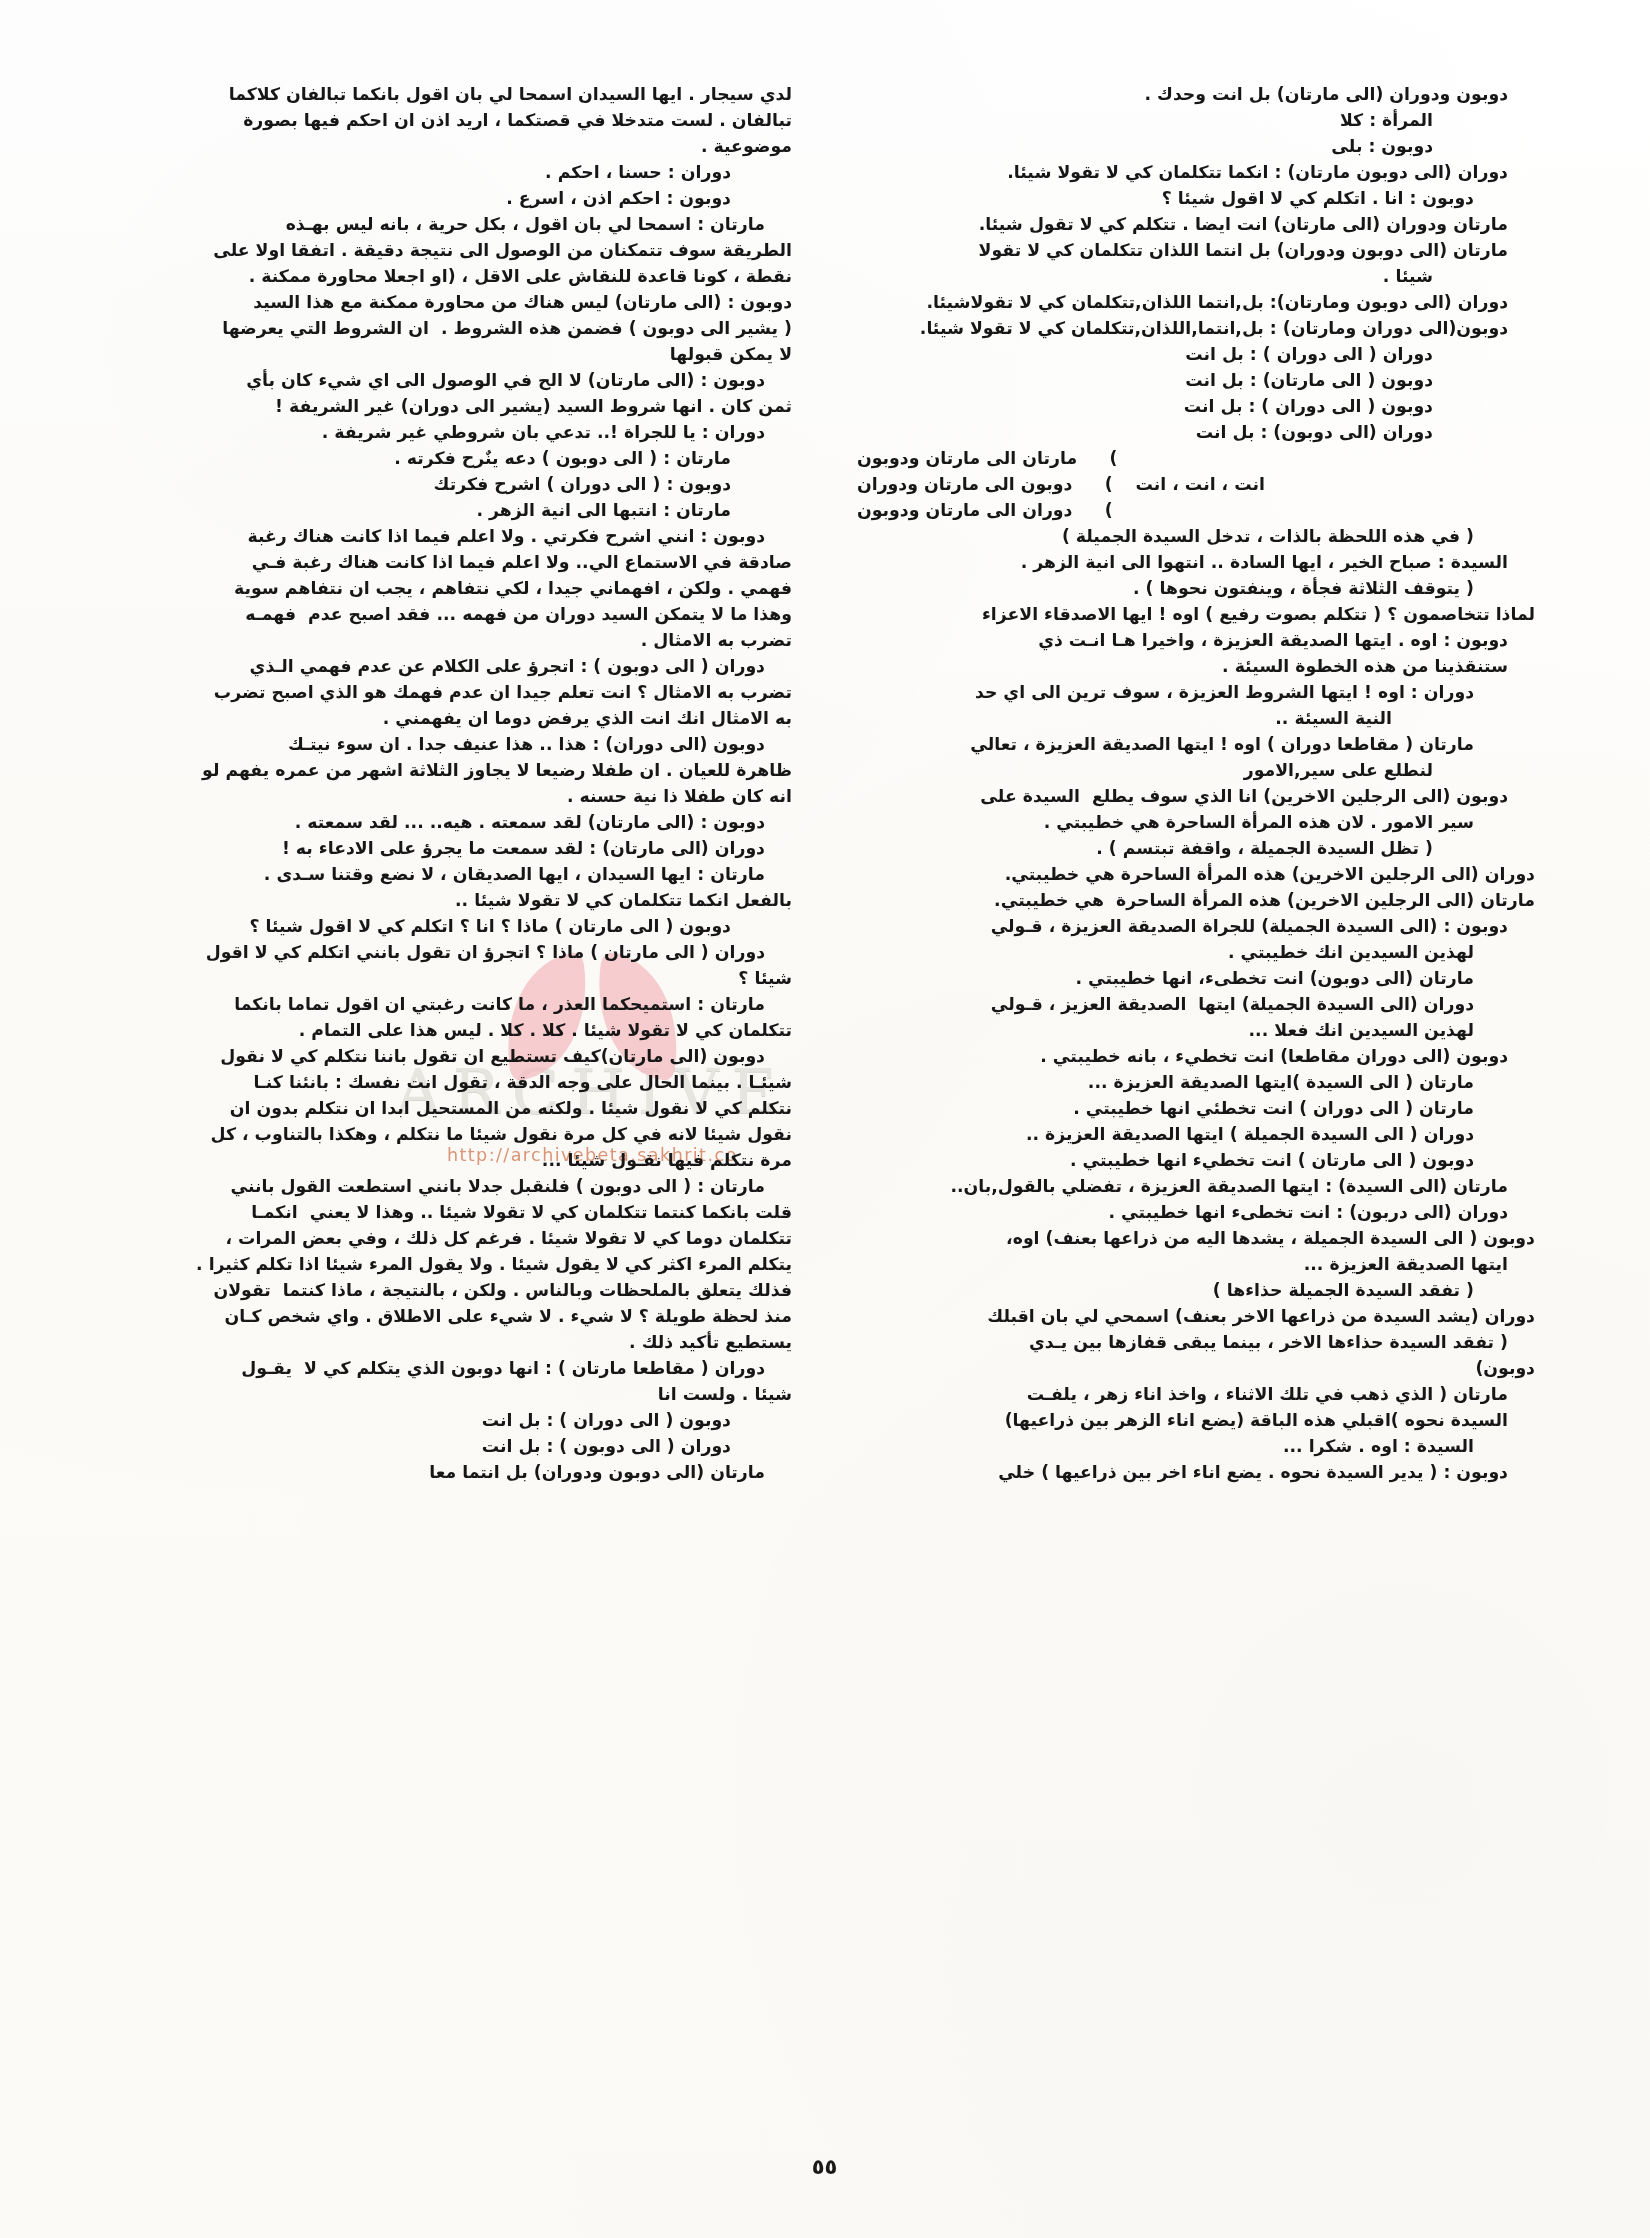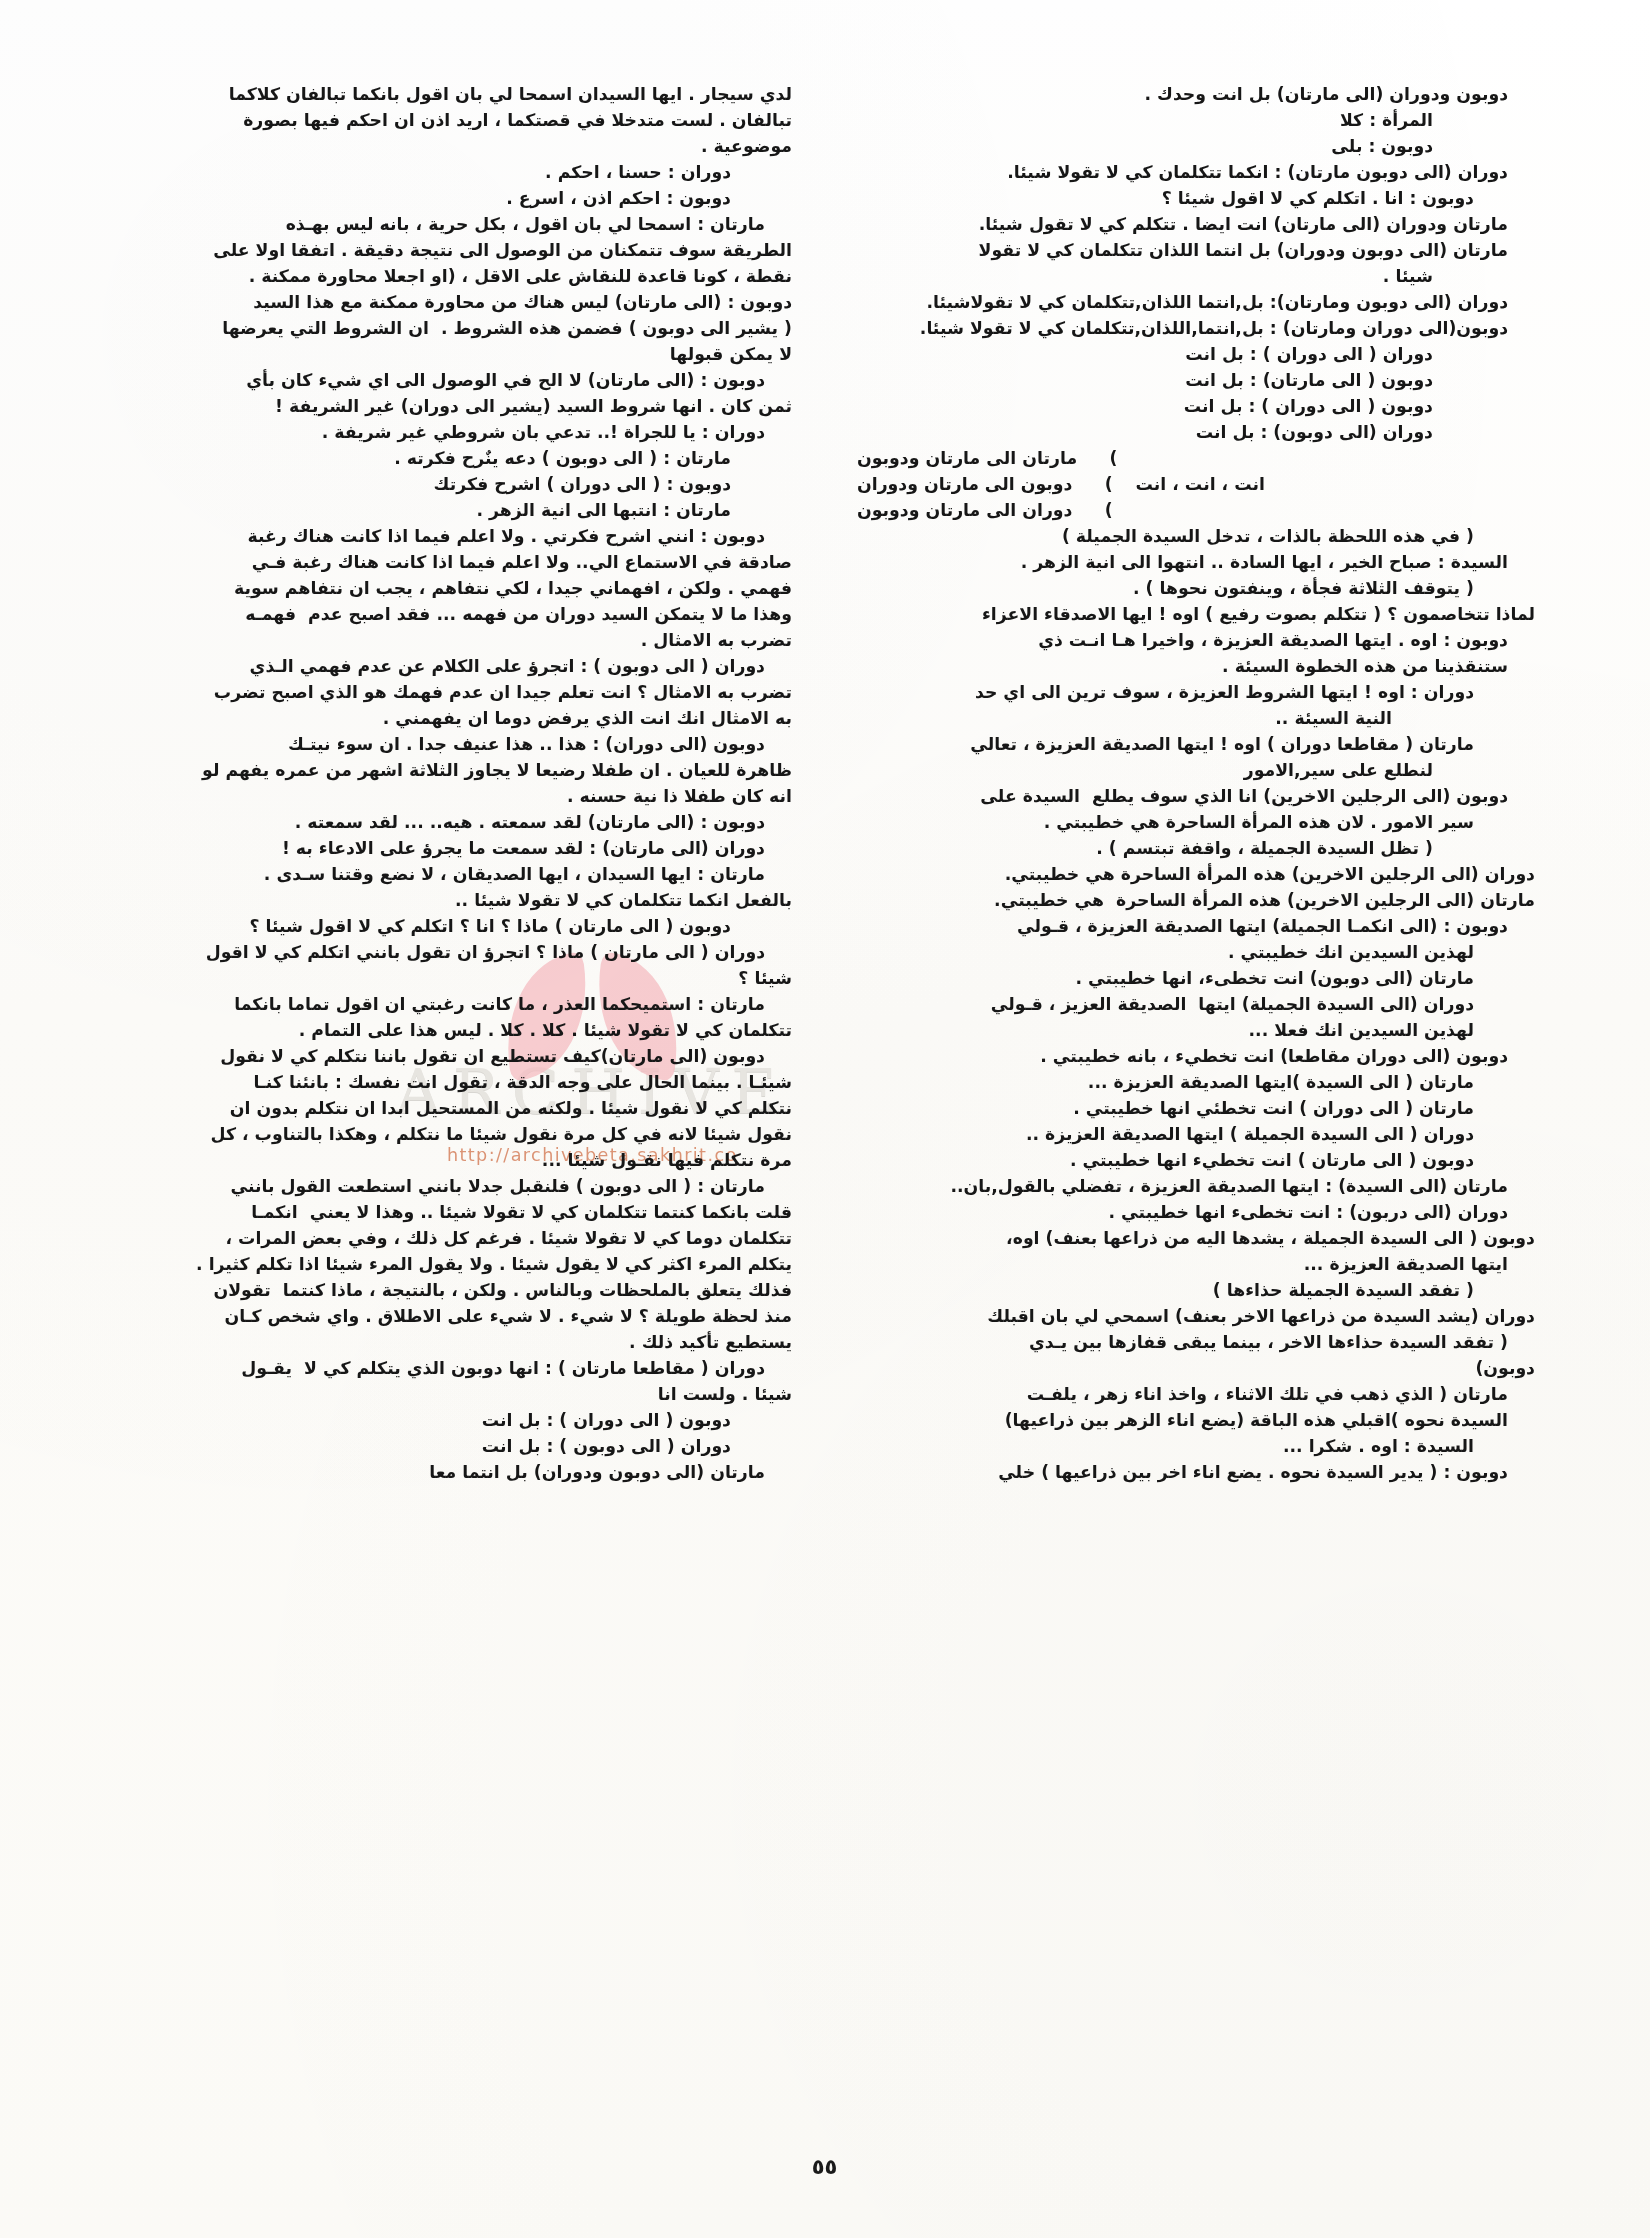--- a/index.html
+++ b/index.html
@@ -176,21 +176,21 @@
         <div class="line indent-1">ستنقذينا من هذه الخطوة السيئة .</div>
         <div class="line indent-2">دوران : اوه ! ايتها الشروط العزيزة ، سوف ترين الى اي حد</div>
         <div class="line indent-4">النية السيئة ..</div>
         <div class="line indent-2">مارتان ( مقاطعا دوران ) اوه ! ايتها الصديقة العزيزة ، تعالي</div>
         <div class="line indent-3">لنطلع على سير,الامور</div>
         <div class="line indent-1">دوبون (الى الرجلين الاخرين) انا الذي سوف يطلع  السيدة على</div>
         <div class="line indent-2">سير الامور . لان هذه المرأة الساحرة هي خطيبتي .</div>
         <div class="line indent-3">( تظل السيدة الجميلة ، واقفة تبتسم ) .</div>
         <div class="line ">دوران (الى الرجلين الاخرين) هذه المرأة الساحرة هي خطيبتي.</div>
         <div class="line ">مارتان (الى الرجلين الاخرين) هذه المرأة الساحرة  هي خطيبتي.</div>
-        <div class="line indent-1">دوبون : (الى انكمـا الجميلة) ايتها الصديقة العزيزة ، قـولي</div>
+        <div class="line indent-1">دوبون : (الى السيدة الجميلة) للجراة الصديقة العزيزة ، قـولي</div>
         <div class="line indent-2">لهذين السيدين انك خطيبتي .</div>
         <div class="line indent-2">مارتان (الى دوبون) انت تخطىء، انها خطيبتي .</div>
         <div class="line indent-2">دوران (الى السيدة الجميلة) ايتها  الصديقة العزيز ، قـولي</div>
         <div class="line indent-2">لهذين السيدين انك فعلا ...</div>
         <div class="line indent-1">دوبون (الى دوران مقاطعا) انت تخطيء ، بانه خطيبتي .</div>
         <div class="line indent-2">مارتان ( الى السيدة )ايتها الصديقة العزيزة ...</div>
         <div class="line indent-2">مارتان ( الى دوران ) انت تخطئي انها خطيبتي .</div>
         <div class="line indent-2">دوران ( الى السيدة الجميلة ) ايتها الصديقة العزيزة ..</div>
         <div class="line indent-2">دوبون ( الى مارتان ) انت تخطيء انها خطيبتي .</div>
         <div class="line indent-1">مارتان (الى السيدة) : ايتها الصديقة العزيزة ، تفضلي بالقول,بان..</div>

